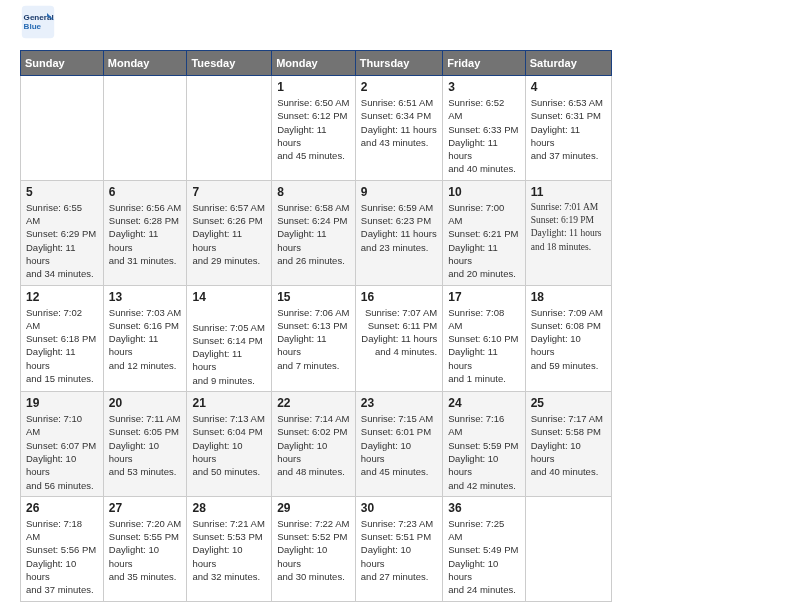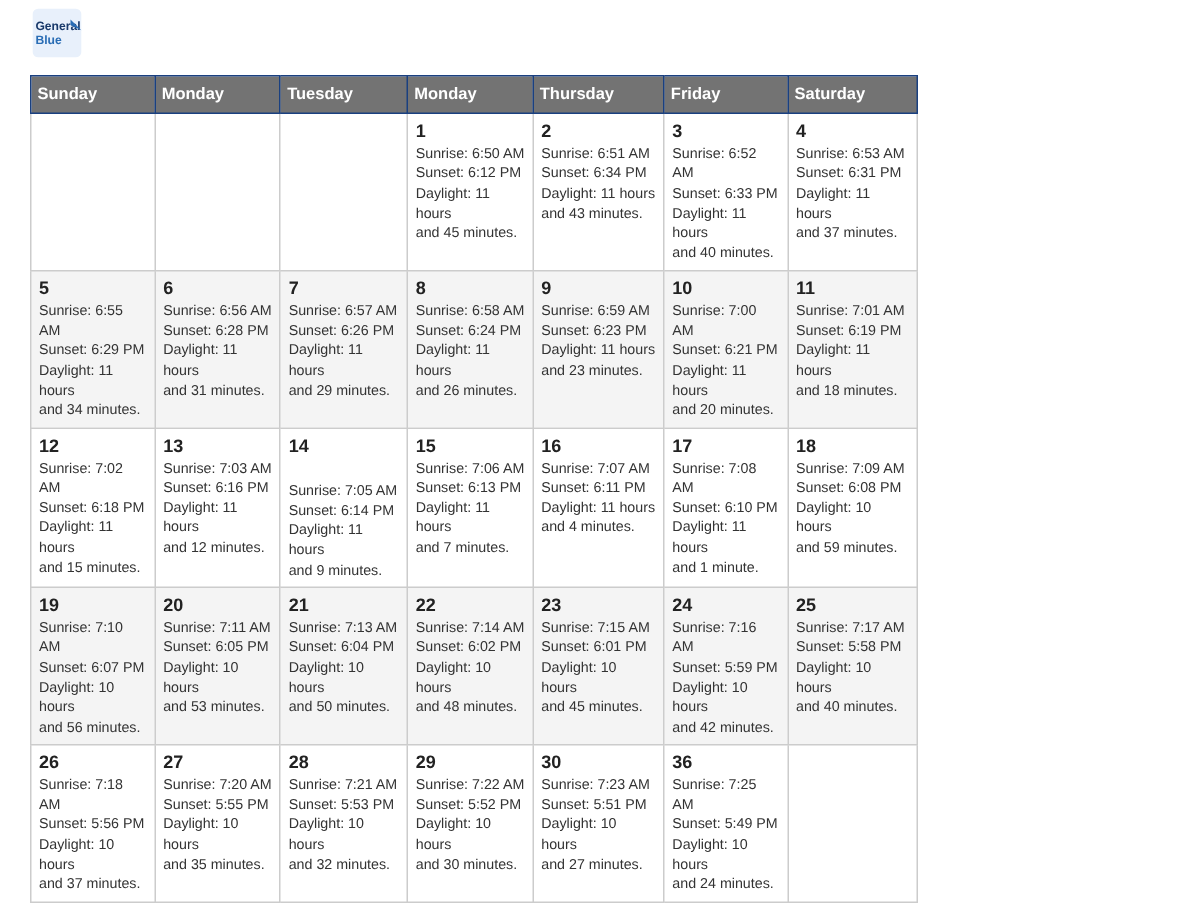--- a/index.html
+++ b/index.html
@@ -198,21 +198,21 @@
           </td>
           <td>
             <span class="day-number">10</span>
             <div class="day-info" style="white-space: pre-line;">Sunrise: 7:00 AM
 Sunset: 6:21 PM
 Daylight: 11 hours
 and 20 minutes.</div>
           </td>
           <td>
             <span class="day-number">11</span>
-            <div class="day-info" style="white-space: pre-line;">Sunrise: 7:01 AM
+            <div class="day-info" style="white-space: pre-line; font-family: Liberation Serif, serif;">Sunrise: 7:01 AM
 Sunset: 6:19 PM
 Daylight: 11 hours
 and 18 minutes.</div>
           </td>
         </tr>
         <tr>
           <td>
             <span class="day-number">12</span>
             <div class="day-info" style="white-space: pre-line;">Sunrise: 7:02 AM
 Sunset: 6:18 PM
@@ -235,21 +235,21 @@
           </td>
           <td>
             <span class="day-number">15</span>
             <div class="day-info" style="white-space: pre-line;">Sunrise: 7:06 AM
 Sunset: 6:13 PM
 Daylight: 11 hours
 and 7 minutes.</div>
           </td>
           <td>
             <span class="day-number">16</span>
-            <div class="day-info" style="white-space: pre-line;">Sunrise: 7:07 AM
+            <div class="day-info" style="white-space: pre-line; text-align: right;">Sunrise: 7:07 AM
 Sunset: 6:11 PM
 Daylight: 11 hours
 and 4 minutes.</div>
           </td>
           <td>
             <span class="day-number">17</span>
             <div class="day-info" style="white-space: pre-line;">Sunrise: 7:08 AM
 Sunset: 6:10 PM
 Daylight: 11 hours
 and 1 minute.</div>

